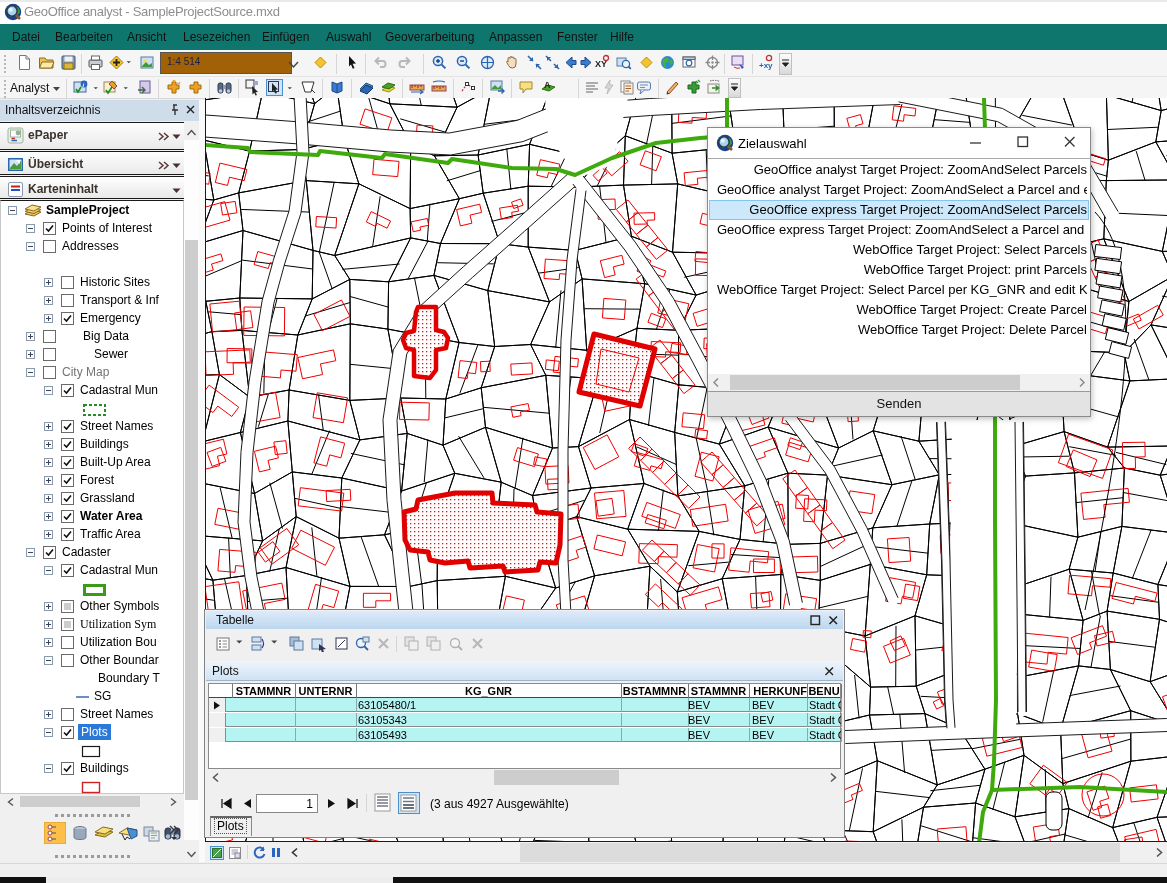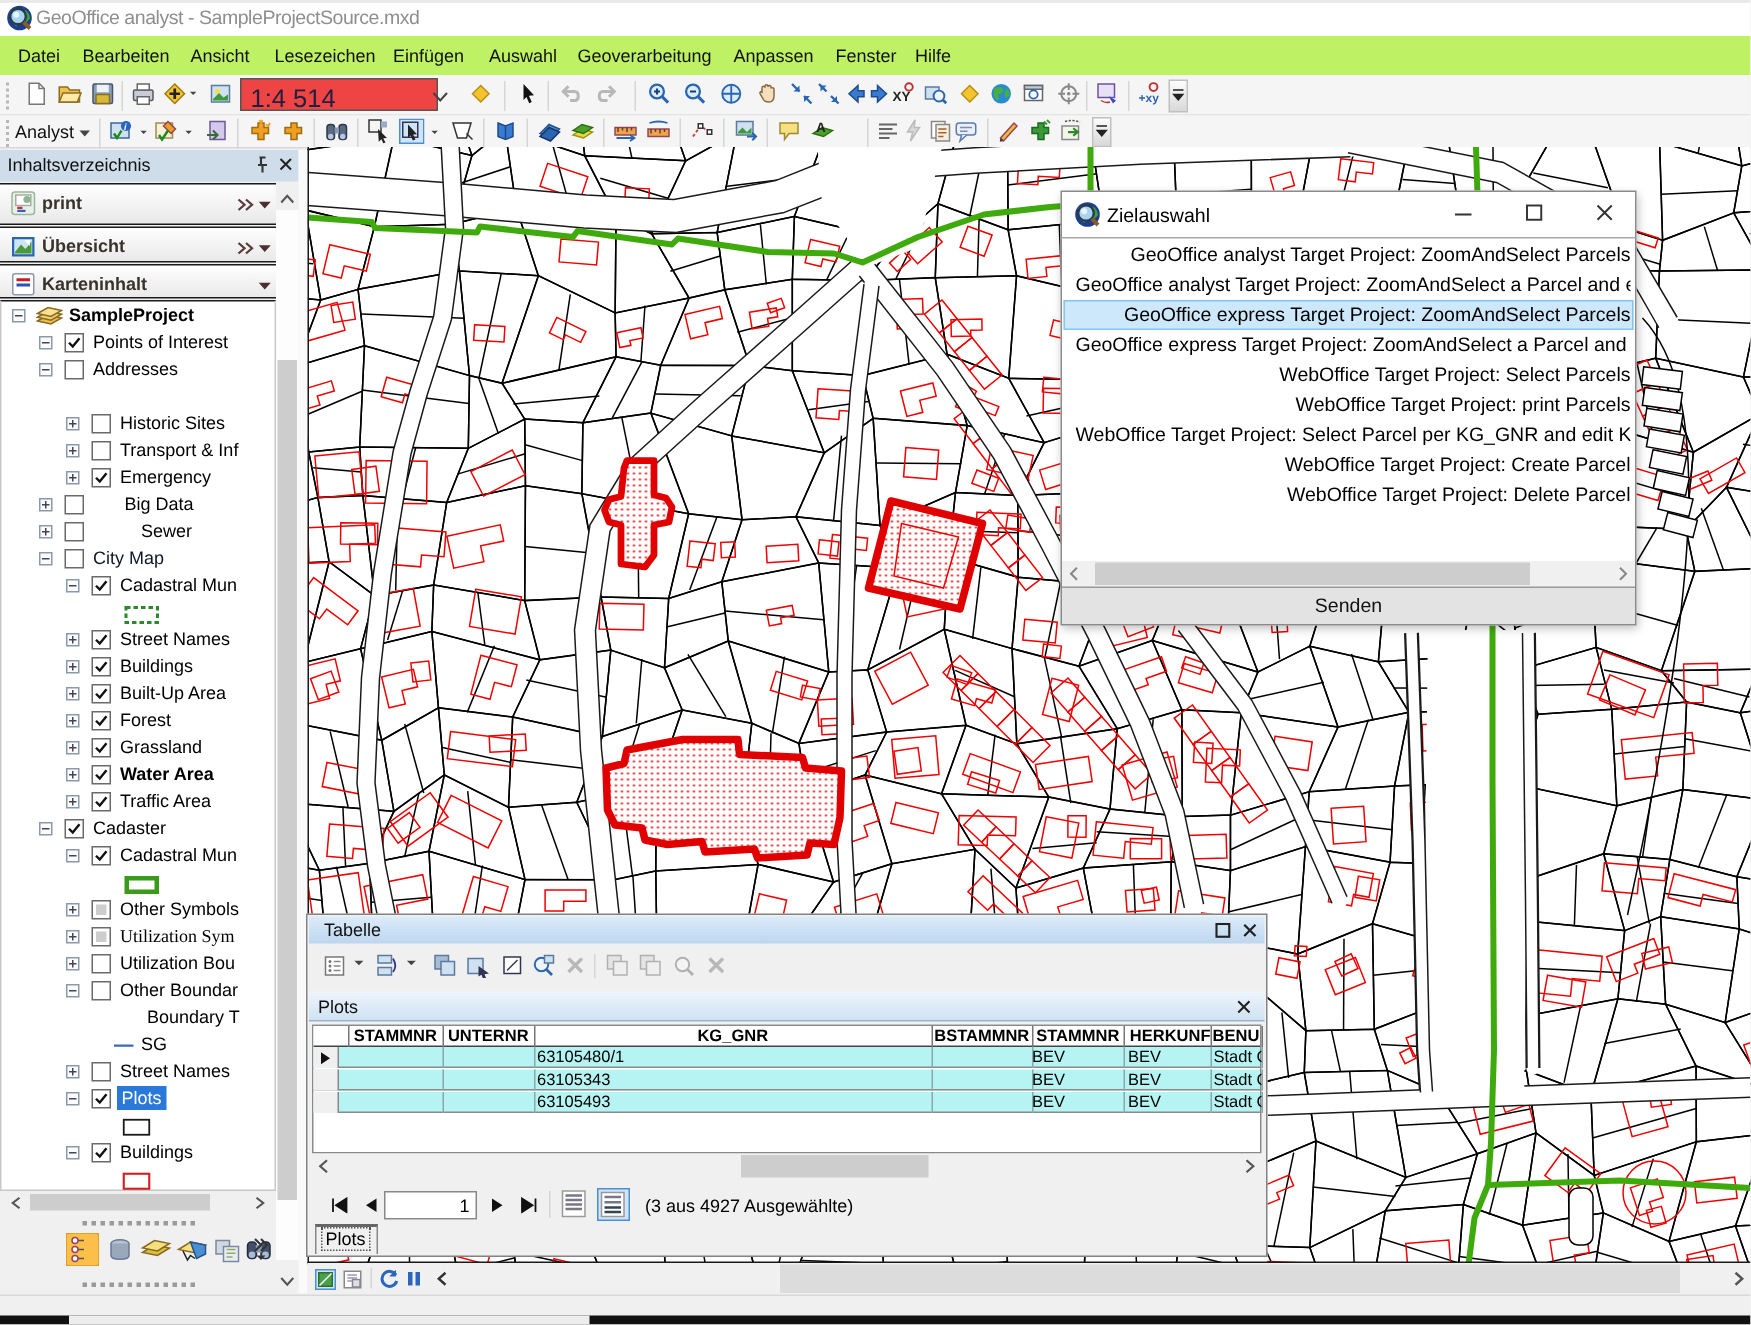--- a/index.html
+++ b/index.html
@@ -1,25 +1,25 @@
 <!DOCTYPE html>
 <html><head><meta charset="utf-8"><title>GeoOffice analyst - SampleProjectSource.mxd</title>
 <style>
 *{margin:0;padding:0;box-sizing:border-box;font-family:"Liberation Sans",sans-serif;}
 html,body{width:1167px;height:883px;overflow:hidden;background:#f0f0f0;position:relative;}
 .abs{position:absolute;}
 .titlebar{left:0;top:0;width:1167px;height:24px;background:#ffffff;}
 .titletext{left:24px;top:4px;font-size:13px;color:#8e8e8e;letter-spacing:-0.3px;}
-.menubar{left:0;top:24px;width:1167px;height:26px;background:#bef264;color:#111;font-size:12px;}
+.menubar{left:0;top:24px;width:1167px;height:26px;background:#0f766e;color:#111;font-size:12px;}
 .menubar span{position:absolute;top:6px;}
 .tb1{left:0;top:50px;width:1167px;height:27px;background:#f5f5f5;border-bottom:1px solid #e3e3e3;}
 .tb2{left:0;top:77px;width:1167px;height:22px;background:#f5f5f5;border-bottom:1px solid #d8d8d8;}
 .grip{width:3px;border-left:2px dotted #b8b8b8;height:18px;}
 .sep{width:1px;background:#d5d5d5;height:20px;}
-.scalebox{left:160px;top:52px;width:132px;height:22px;background:#ef4444;border:1px solid #555;font-size:17px;color:#202040;padding:3px 6px;}
+.scalebox{left:160px;top:52px;width:132px;height:22px;background:#a16207;border:1px solid #555;font-size:10px;color:#202040;padding:3px 6px;}
 .tochdr{left:0;top:100px;width:199px;height:21px;background:#cfdcea;font-size:12px;color:#111;padding:3px 0 0 5px;}
 .accbar{position:absolute;left:0;width:184px;background:linear-gradient(#fefefe,#e9e9e9);border-top:1px solid #1a1a1a;}
 .accbar .t{position:absolute;left:28px;top:5px;font-weight:bold;font-size:12px;color:#3a332c;}
 .expbox{position:absolute;width:9px;height:9px;border:1px solid #899aac;background:#fcfcfc;font-size:9px;line-height:7px;text-align:center;color:#222;}
 .cb{position:absolute;width:13px;height:13px;border:1px solid #6a6a6a;background:#fff;}
 .win{background:#f0f0f0;border:1px solid #838383;}
 .zlist{font-size:13px;color:#000;text-align:right;}
 </style></head>
 <body>
 <div class="abs titlebar"></div>
@@ -1323,21 +1323,21 @@
   </svg>
 <div class="abs" style="left:0;top:100px;width:205px;height:765px;background:#f0f0f0"></div>
 <div class="abs tochdr">Inhaltsverzeichnis</div>
 <svg class="abs" style="left:168px;top:104px" width="12" height="12">
     <path d="M5 1 H9 M6 1 V6 M4 6 H10 M7 6 V11" stroke="#333" stroke-width="1.4" fill="none"></path>
   </svg>
 <svg class="abs" style="left:185px;top:104px" width="11" height="11">
     <path d="M2 2 L9 9 M9 2 L2 9" stroke="#222" stroke-width="1.4"></path>
   </svg>
 <div class="accbar" style="top:122px;height:28px;border-bottom:1px solid #1a1a1a;">
-    <span class="t">print</span>
+    <span class="t">ePaper</span>
     <svg style="position:absolute;right:14px;top:9px" width="12" height="9">
       <path d="M1 1 L5 4.5 L1 8 M6 1 L10 4.5 L6 8" fill="none" stroke="#5a3a3a" stroke-width="1.5"></path>
     </svg>
     <svg style="position:absolute;right:3px;top:11px" width="9" height="6">
       <path d="M0.5 0.5 L4.5 5 L8.5 0.5" fill="#4a3030"></path>
     </svg>
     <svg style="position:absolute;left:7px;top:4px" width="17" height="17">
       <rect x="1" y="1" width="15" height="15" rx="2" fill="#e8f0e8" stroke="#9ab89a"></rect>
       <rect x="3.5" y="3" width="10" height="7" fill="#fff" stroke="#aaa"></rect>
       <path d="M4.5 11.5 H8" stroke="#c03030" stroke-width="1.5"></path>
@@ -1444,21 +1444,21 @@
     </svg>
   </div>
 <div class="cb" style="left:43px;top:348px"></div>
 <div class="abs" style="left:62px;top:347px;height:16px;font-size:12px;color:#000;white-space:nowrap;margin-left:32px;">Sewer</div>
 <div class="expbox" style="left:26px;top:368px">
     <svg width="9" height="9" viewBox="0 0 9 9" style="position:absolute;left:-1px;top:-1px">
       <line x1="2" y1="4.5" x2="7" y2="4.5" stroke="#445" stroke-width="1"></line>
     </svg>
   </div>
 <div class="cb" style="left:43px;top:366px"></div>
-<div class="abs" style="left:62px;top:365px;height:16px;font-size:12px;color:#0f172a;white-space:nowrap;">City Map</div>
+<div class="abs" style="left:62px;top:365px;height:16px;font-size:12px;color:#737373;white-space:nowrap;">City Map</div>
 <div class="expbox" style="left:44px;top:386px">
     <svg width="9" height="9" viewBox="0 0 9 9" style="position:absolute;left:-1px;top:-1px">
       <line x1="2" y1="4.5" x2="7" y2="4.5" stroke="#445" stroke-width="1"></line>
     </svg>
   </div>
 <div class="cb" style="left:61px;top:384px">
     <svg width="11" height="11" style="position:absolute;left:0;top:0">
       <path d="M2 5.5 L4.5 8 L9 2.5" fill="none" stroke="#111" stroke-width="1.6"></path>
     </svg>
   </div>

